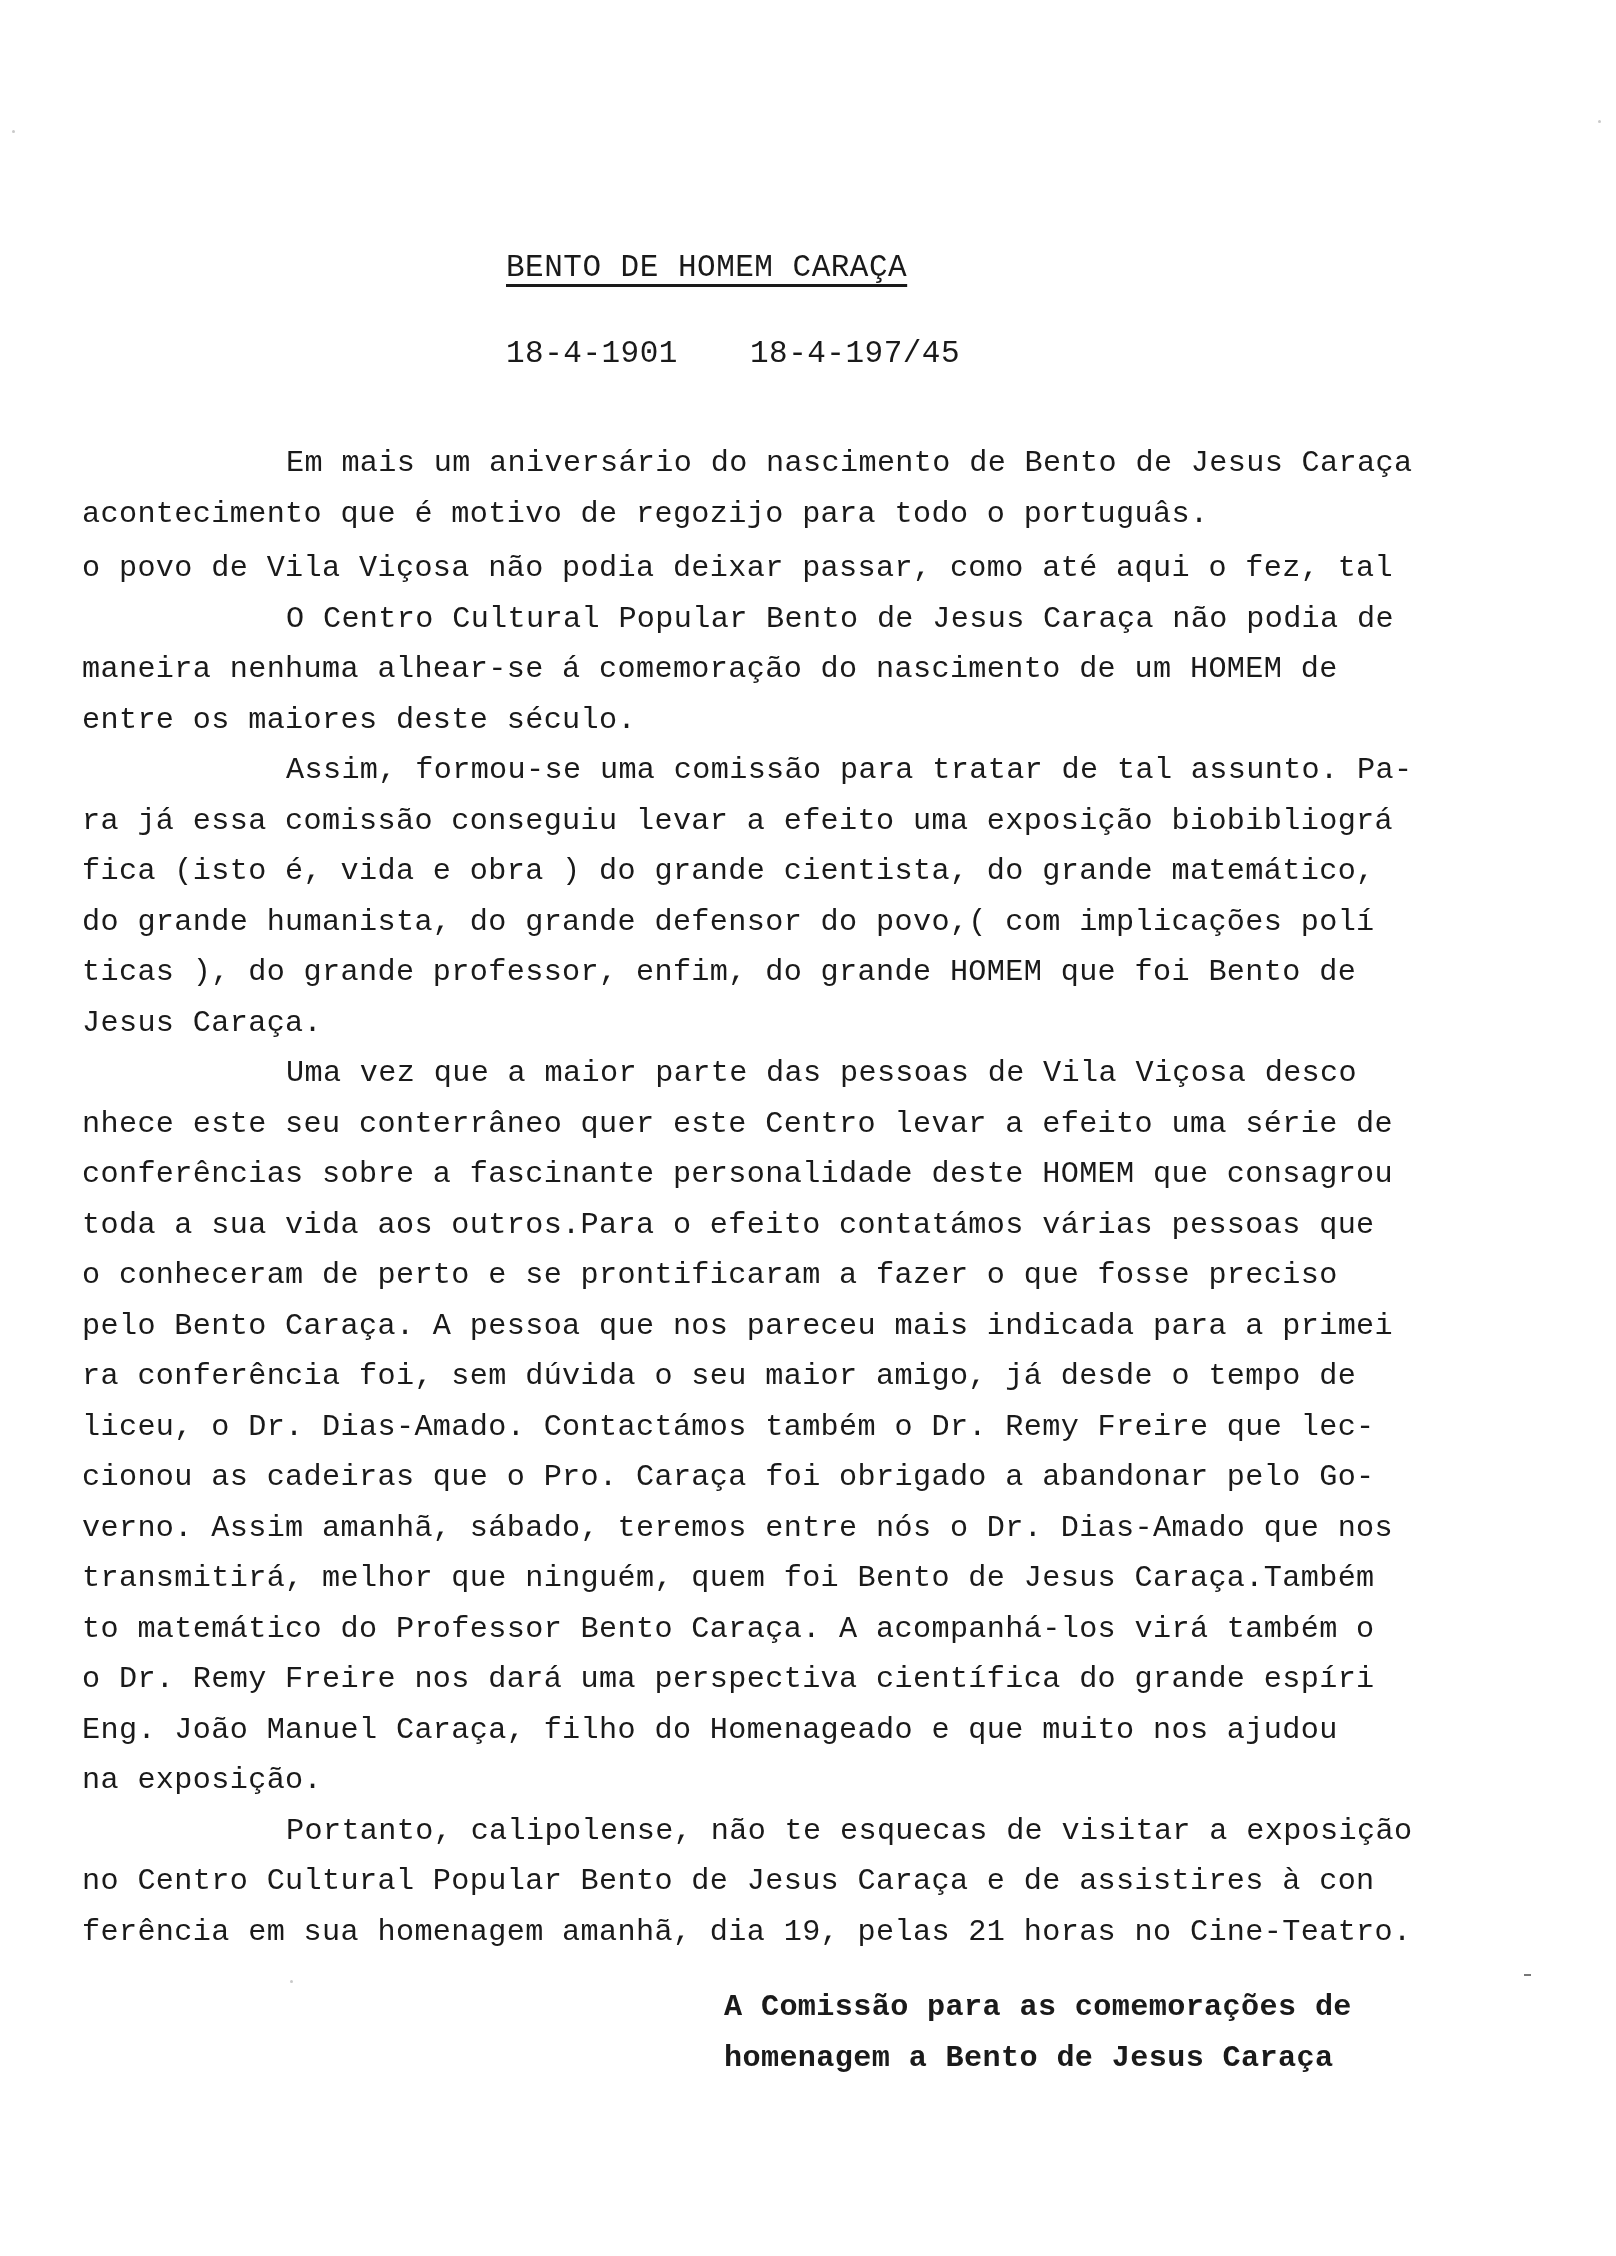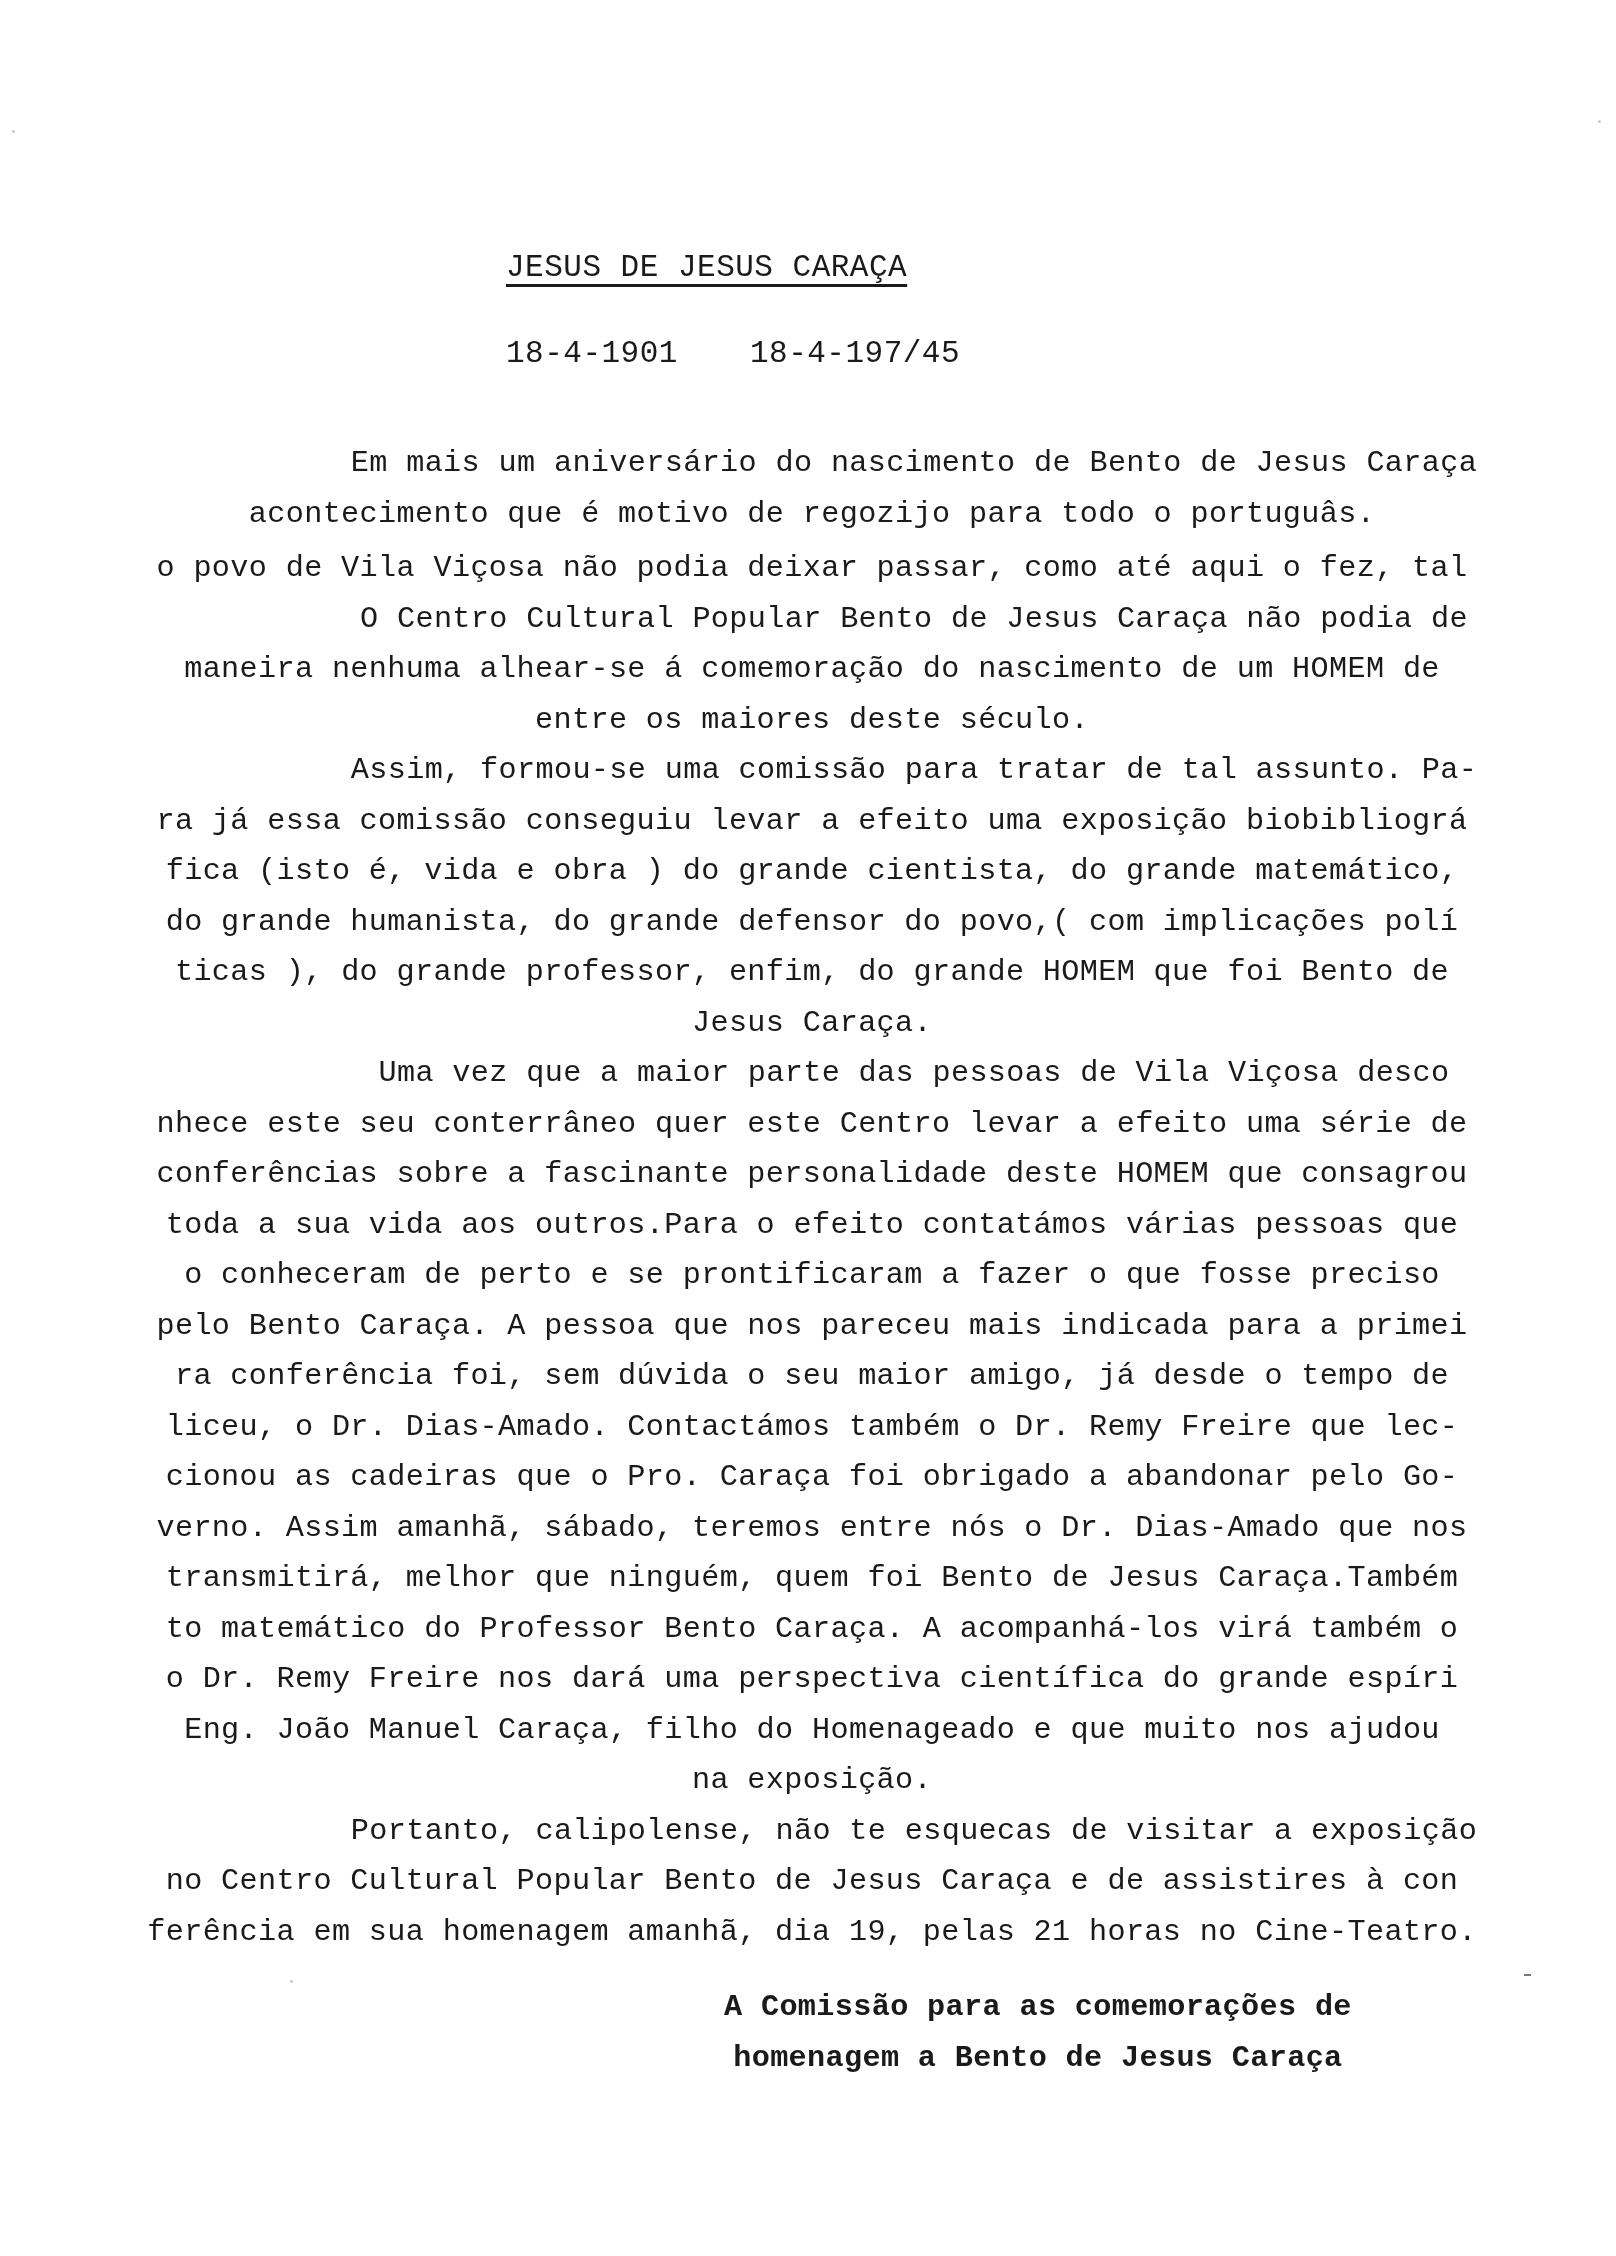--- a/index.html
+++ b/index.html
@@ -47,21 +47,20 @@
       left: 82px;
       top: 438px;
       width: 1460px;
       font-size: 30.2px;
       line-height: 50.5px;
       letter-spacing: 0.35px;
     }
     .line {
       white-space: pre;
       height: 50.5px;
-      text-align: center;
     }
     .line.indent { padding-left: 204px; }
     .signature {
       position: absolute;
       left: 724px;
       top: 1982px;
       font-size: 30.2px;
       line-height: 51px;
       letter-spacing: 0.35px;
       font-weight: bold;
@@ -72,21 +71,21 @@
       width: 3px; height: 3px;
       background: #777;
       border-radius: 50%;
     }
   </style>
 </head>
 <body>
 
 <div class="page">
 
-  <div class="title">JESUS DE JESUS CARAÇA</div>
+  <div class="title">BENTO DE HOMEM CARAÇA</div>
 
   <div class="dates"><span>18-4-1901</span><span class="d2">18-4-197/45</span></div>
 
   <div class="body-text">
 
     <div class="line indent">Em mais um aniversário do nascimento de Bento de Jesus Caraça</div>
     <div class="line">acontecimento que é motivo de regozijo para todo o portuguâs.</div>
     <div class="line" style="margin-top:4px">o povo de Vila Viçosa não podia deixar passar, como até aqui o fez, tal</div>
 
     <div class="line indent">O Centro Cultural Popular Bento de Jesus Caraça não podia de</div>

